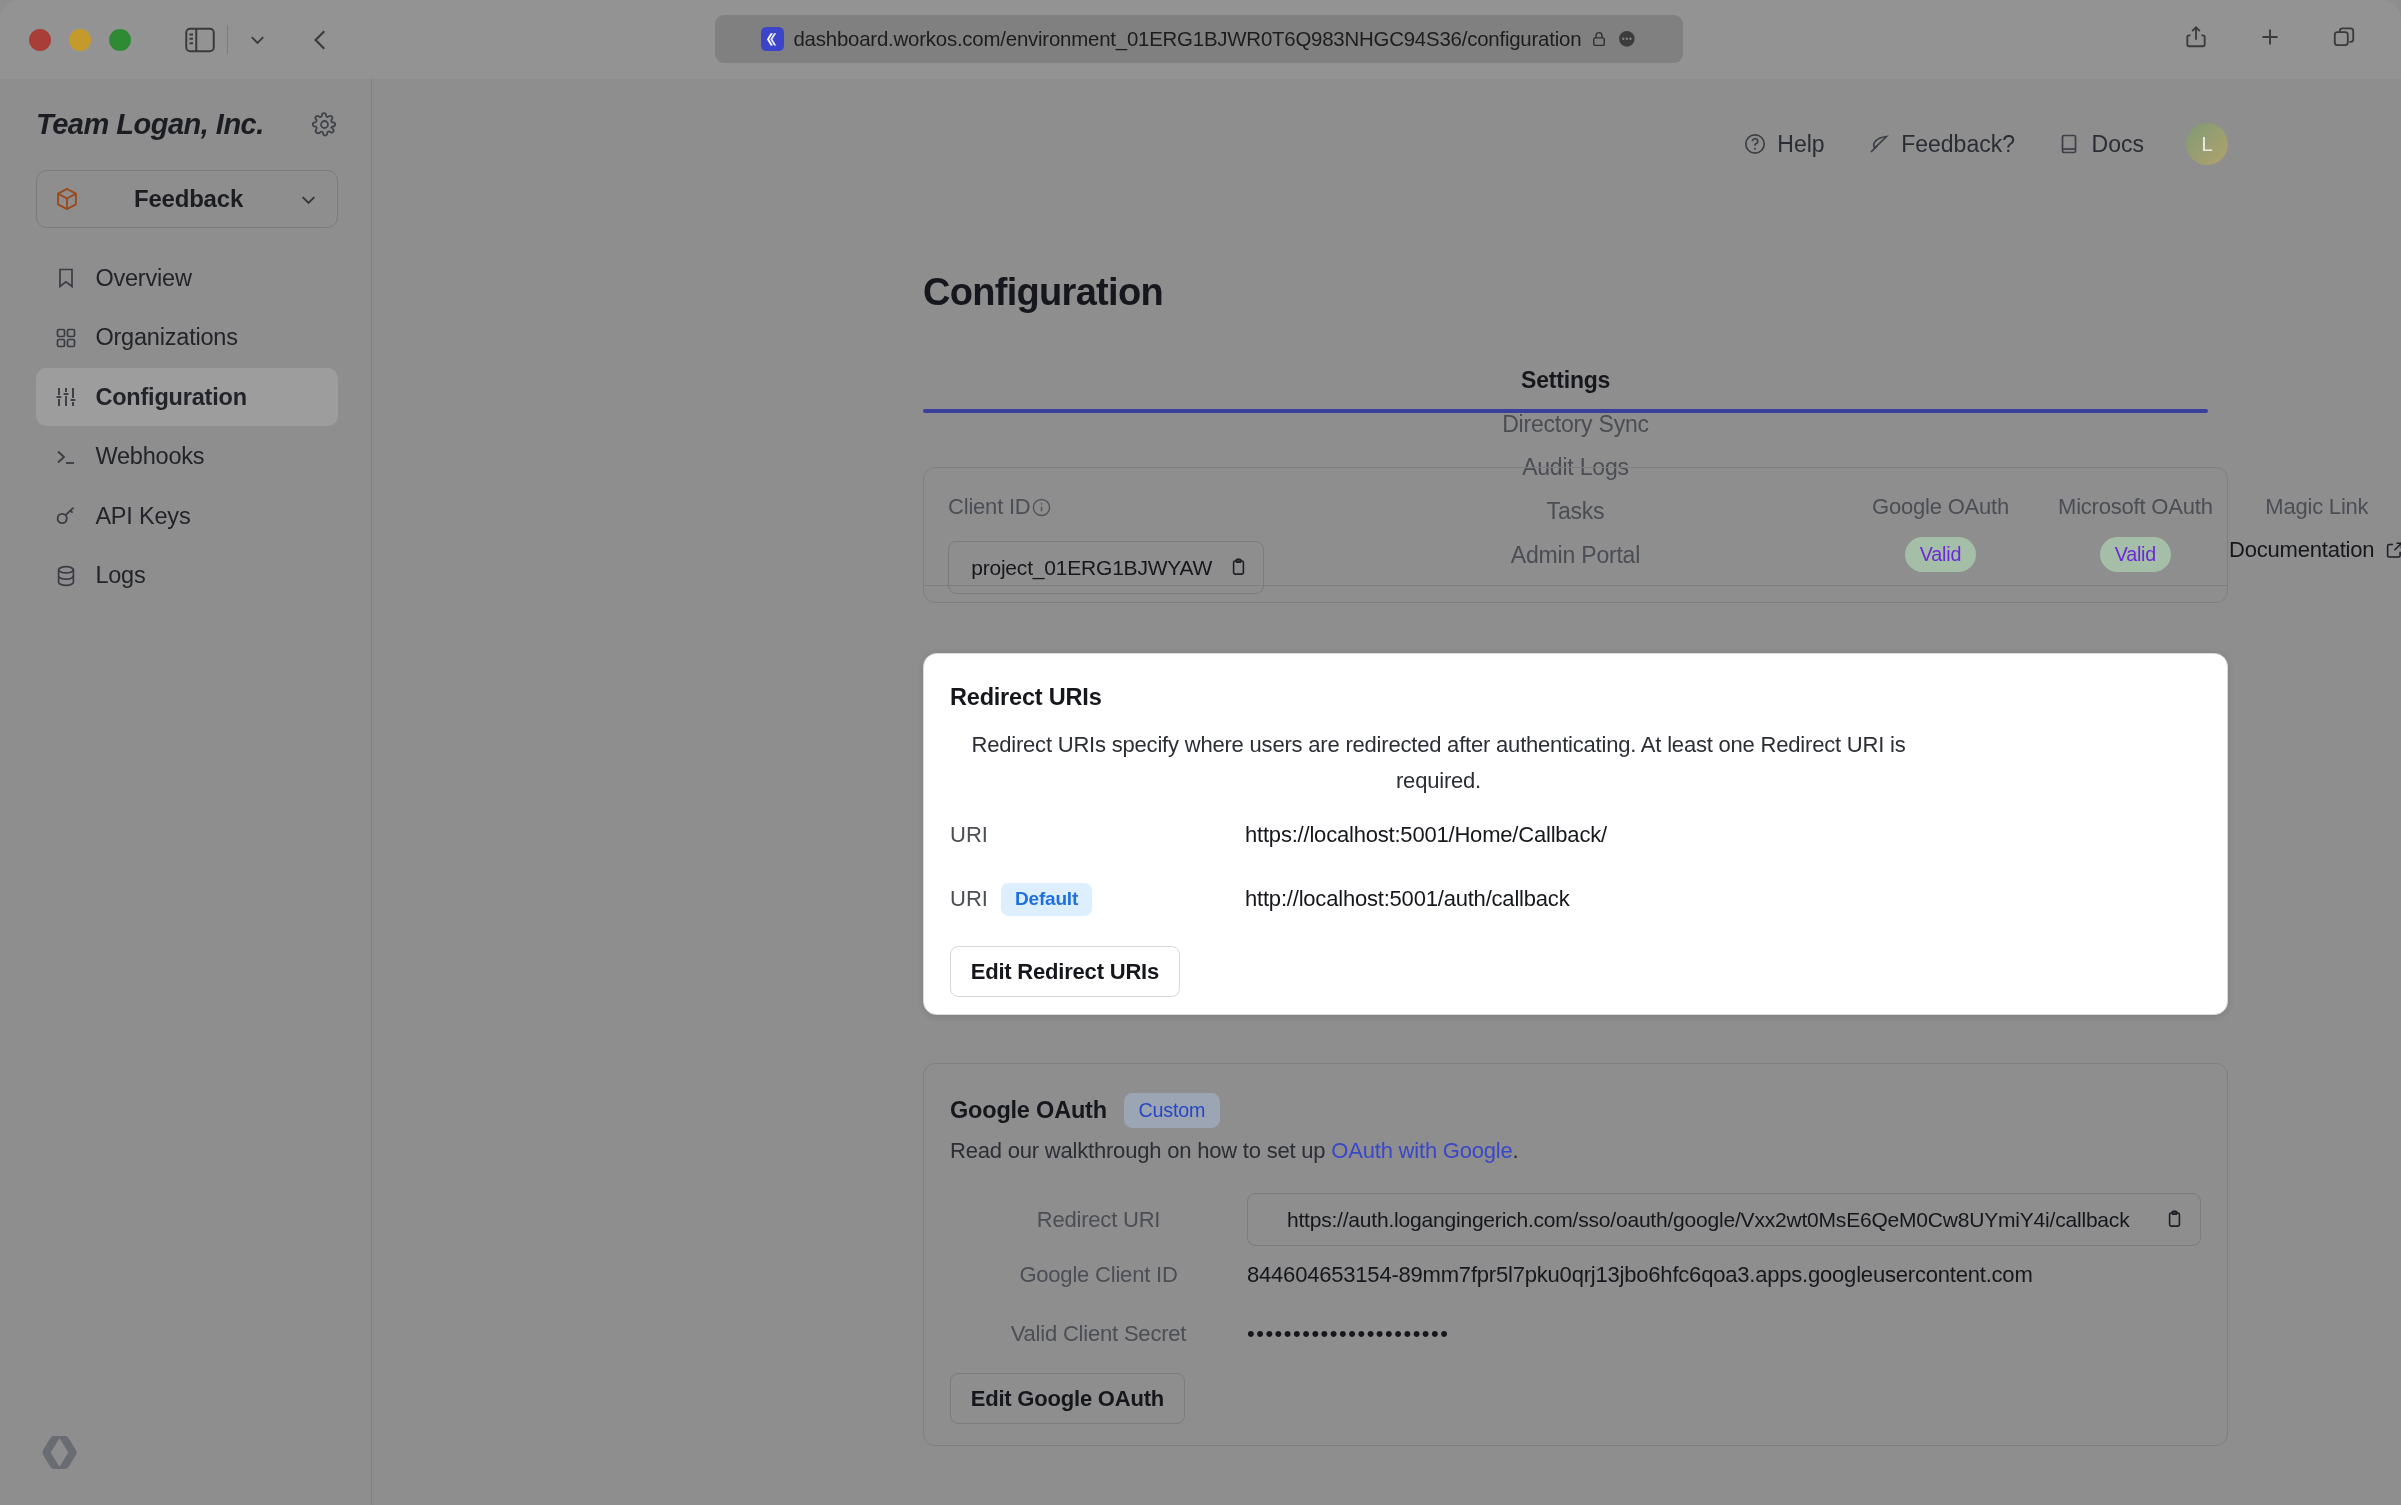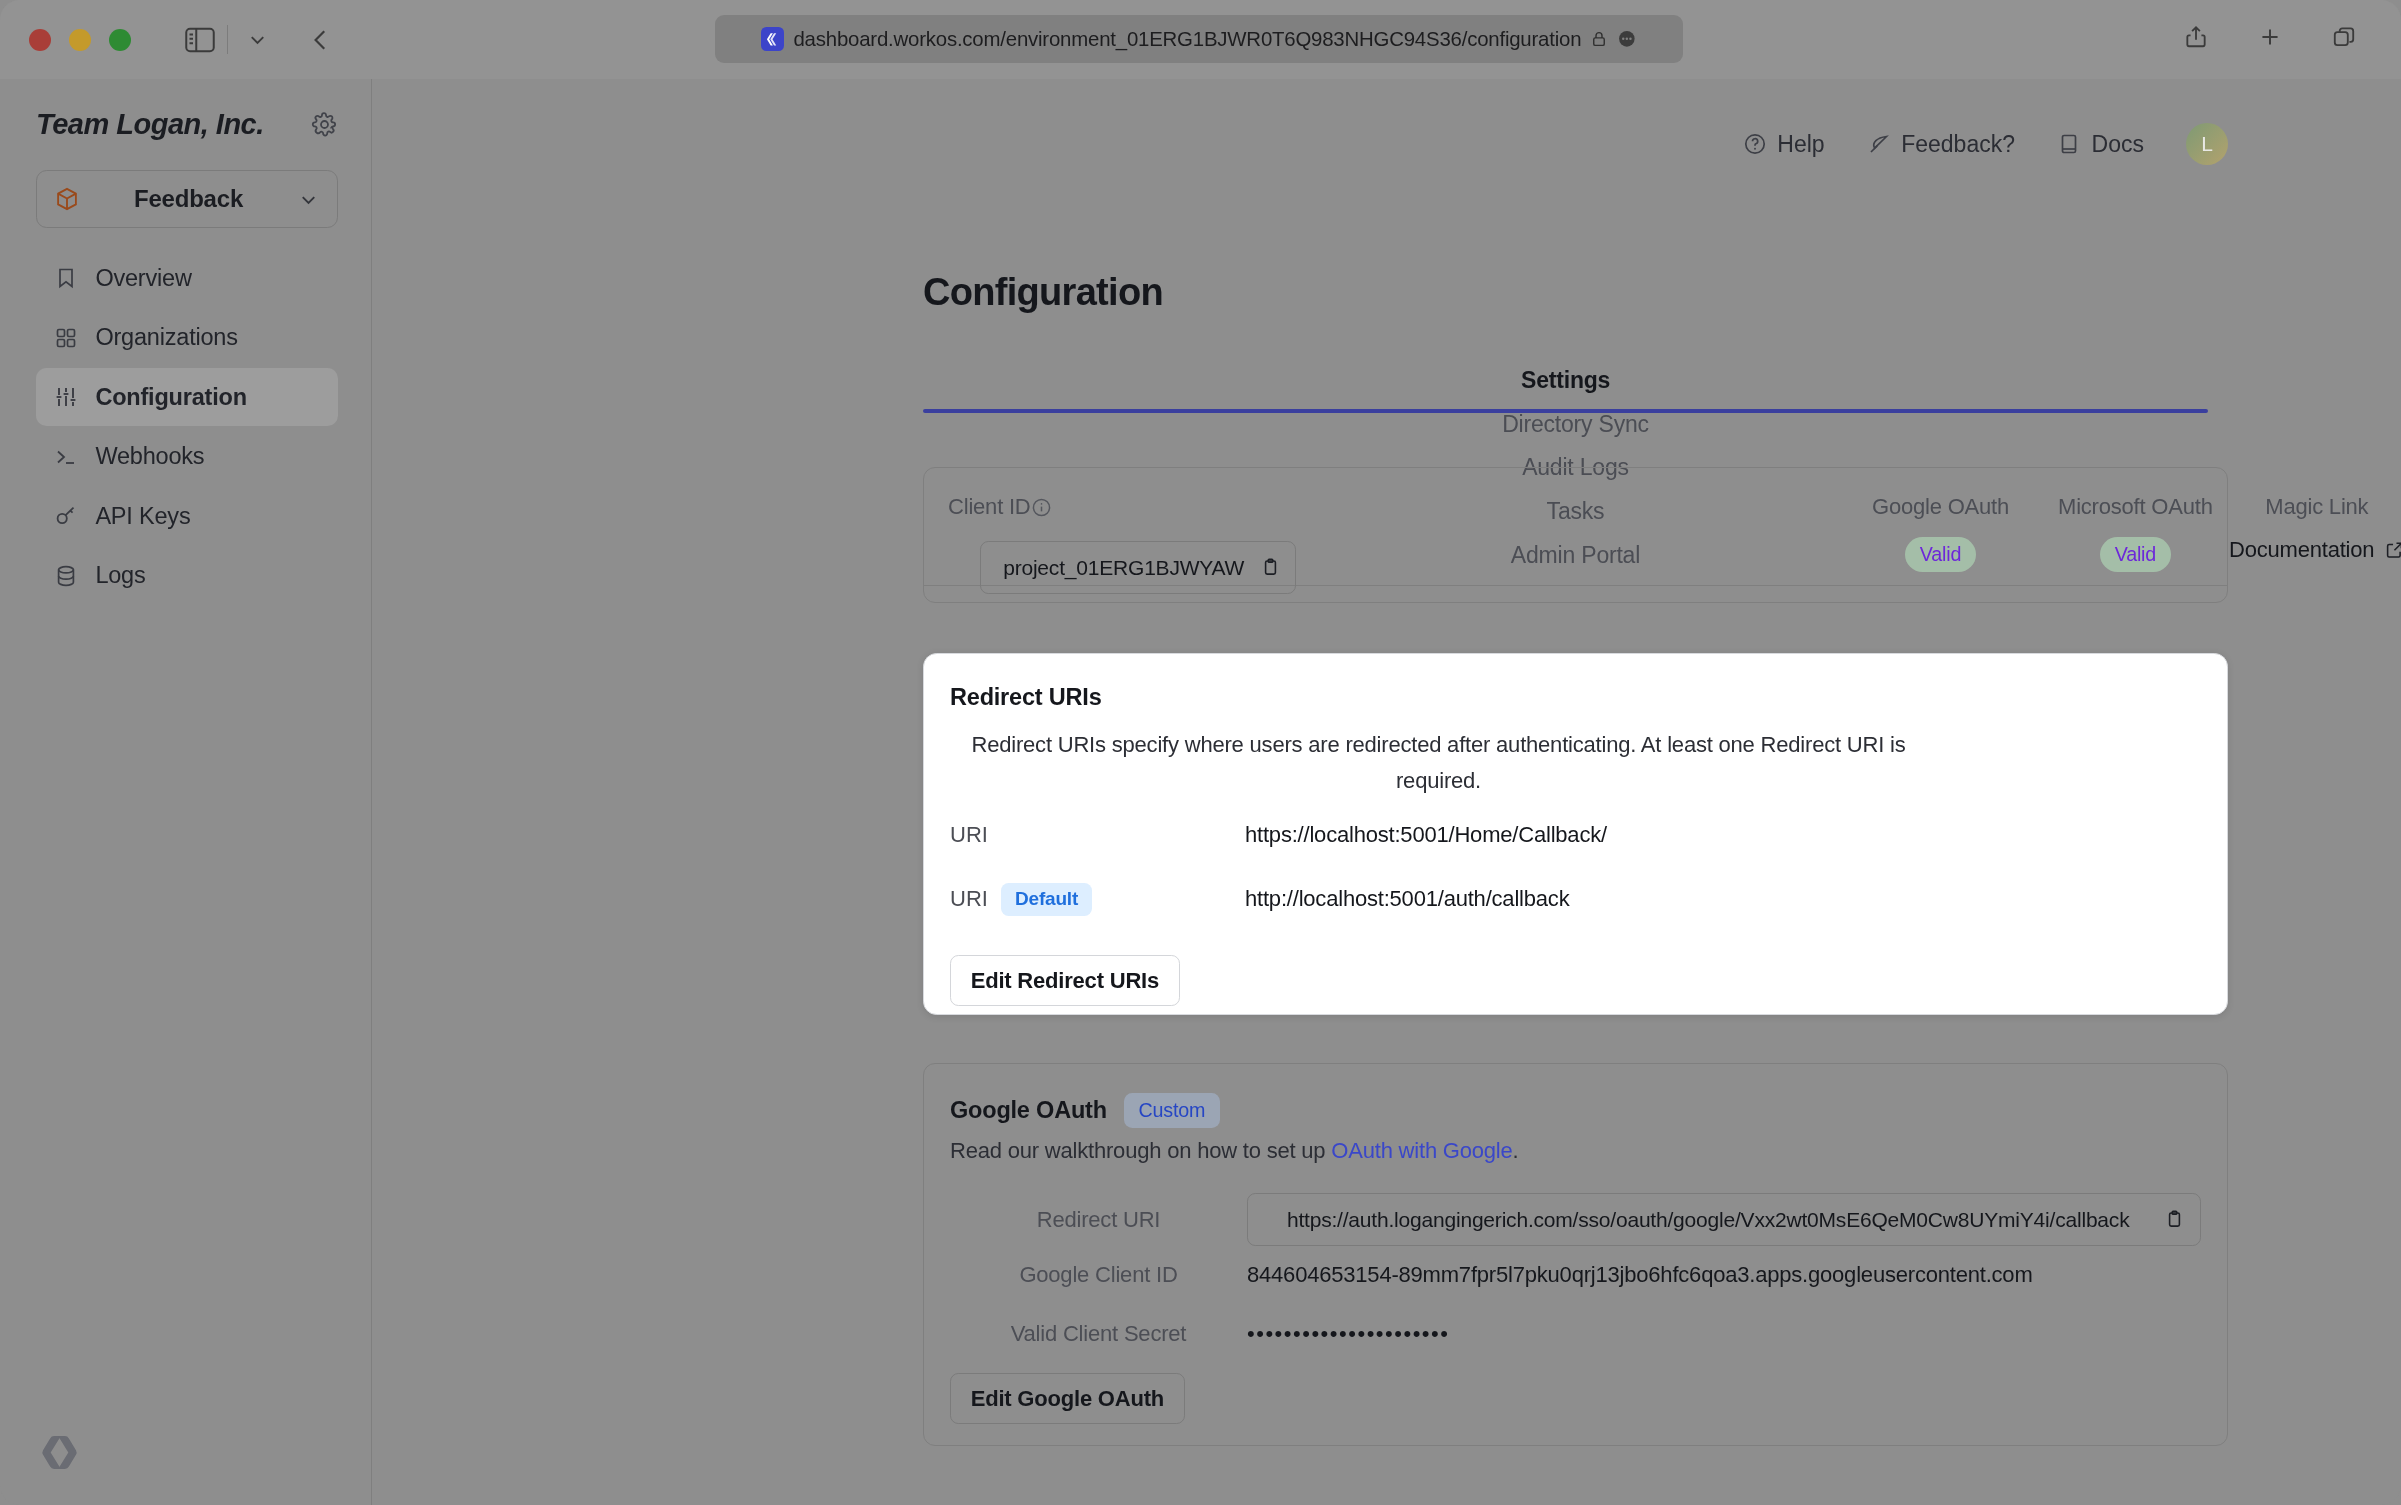--- a/index.html
+++ b/index.html
@@ -148,21 +148,21 @@
   .lbl { font-size:22px; color:#4c4e55; letter-spacing:-0.2px; }
   .val { font-size:22px; color:#15171c; letter-spacing:-0.2px; }
 
   
   #clientid-label-row { position:absolute; left:24px; top:26px; display:flex; align-items:center; gap:0; }
   #info-icon { color:#54565d; display:flex; }
   #clientid-input {
     position:absolute; left:24px; top:73px;
     width:316px; height:53px;
     border:1.5px solid #7b7b7b; border-radius:8.3px;
-    display:flex; align-items:center; padding:0 13.6px; gap:7.6px;margin-left:32px;
+    display:flex; align-items:center; padding:0 13.6px; gap:7.6px;
   }
   #clientid-value {
     font-size:21px; color:#15171c; white-space:nowrap; overflow:hidden;
     flex:1; letter-spacing:-0.2px;
   }
   .copy-ic { color:#1d1f25; display:flex; flex-shrink:0; }
 
   .status-col { position:absolute; top:26px; }
   .status-col .lbl { display:block; margin-bottom:16.7px; }
   .badge-green {
@@ -190,21 +190,21 @@
     background:#ddeeff; color:#1f6fdd; font-size:19px;
     padding:5.3px 13.6px; border-radius:7.6px; font-weight:700; letter-spacing:-0.2px;
   }
   .uri-val { font-size:22px; color:#15171c; letter-spacing:-0.2px; }
   #edit-redirect-btn {
     position:absolute; left:26px; top:292px;
     height:51px; padding:0 19.7px;
     border:1.5px solid #d4d6da; border-radius:8.3px;
     background:#fff;
     display:flex; align-items:center;
-    font-size:22px; font-weight:700; color:#15171c; letter-spacing:-0.2px;margin-top:9px;
+    font-size:22px; font-weight:700; color:#15171c; letter-spacing:-0.2px;
   }
 
   
   #g-head { position:absolute; left:26px; top:29px; display:flex; align-items:center; gap:16.7px; }
   #g-title { font-size:23.5px; font-weight:700; color:#15171c; letter-spacing:-0.2px; }
   .badge-custom {
     background:#9ba5b4; color:#2646c4; font-size:19.7px;
     padding:6px 15px; border-radius:8.3px; letter-spacing:-0.2px;
   }
   #g-desc { position:absolute; left:26px; top:74px; font-size:22px; color:#2c2e35; letter-spacing:-0.2px; }

